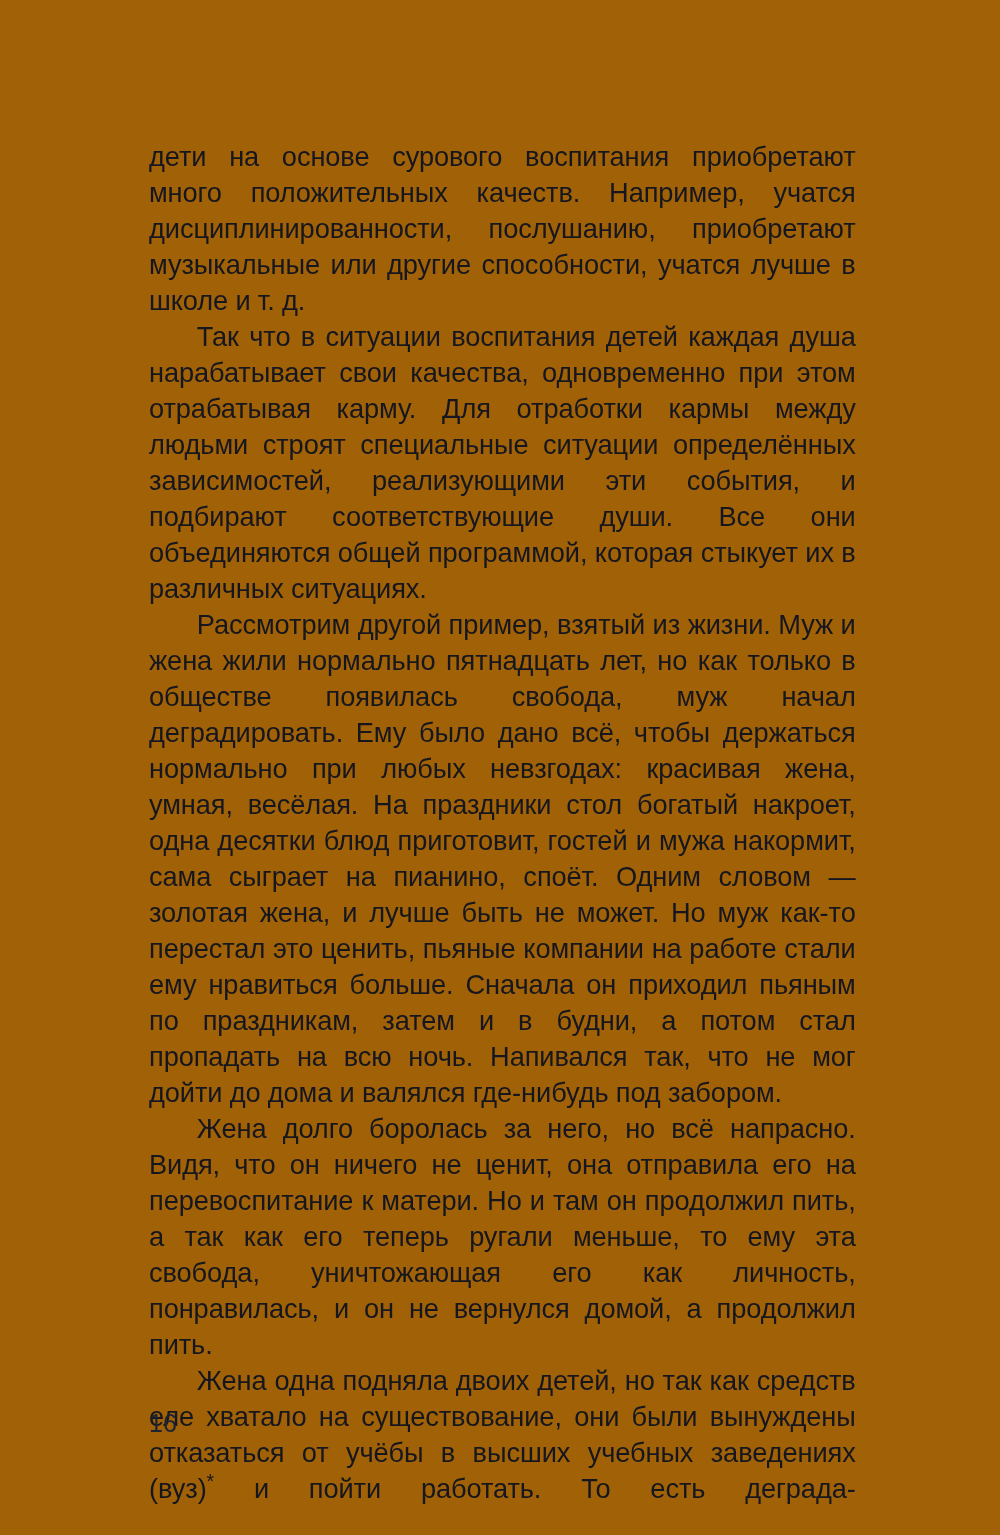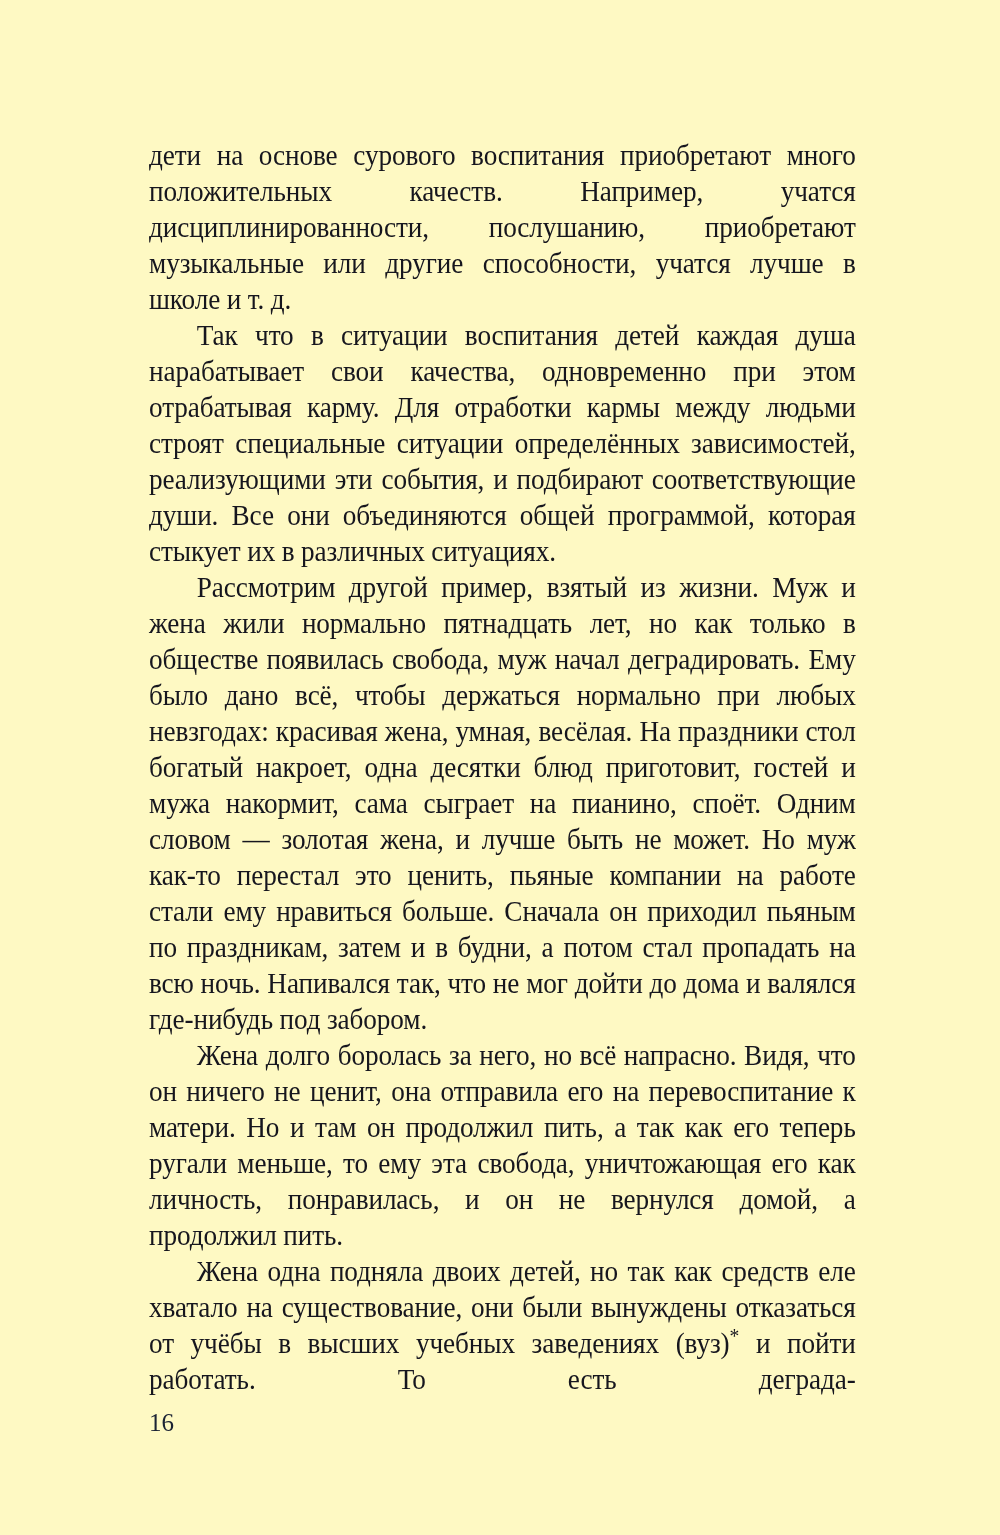--- a/index.html
+++ b/index.html
@@ -4,23 +4,23 @@
 <style>
   html, body {
     margin: 0;
     padding: 0;
     background: #ffffff;
   }
   .page {
     position: relative;
     width: 1000px;
     height: 1535px;
-    background: #fef9c3;
+    background: #a16207;
     overflow: hidden;
-    font-family: Liberation Serif, serif;
+    font-family: Liberation Sans, sans-serif;
   }
   .text-column {
     position: absolute;
     left: 149px;
     top: 138px;
     width: 740px;
   }
   .para {
     margin: 0;
     text-align: justify;

